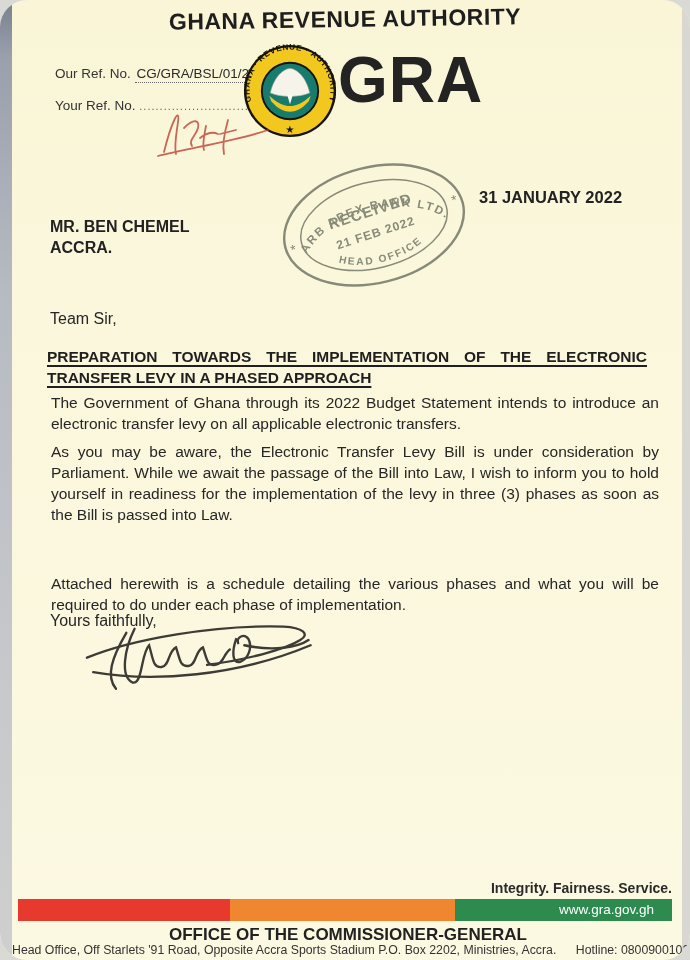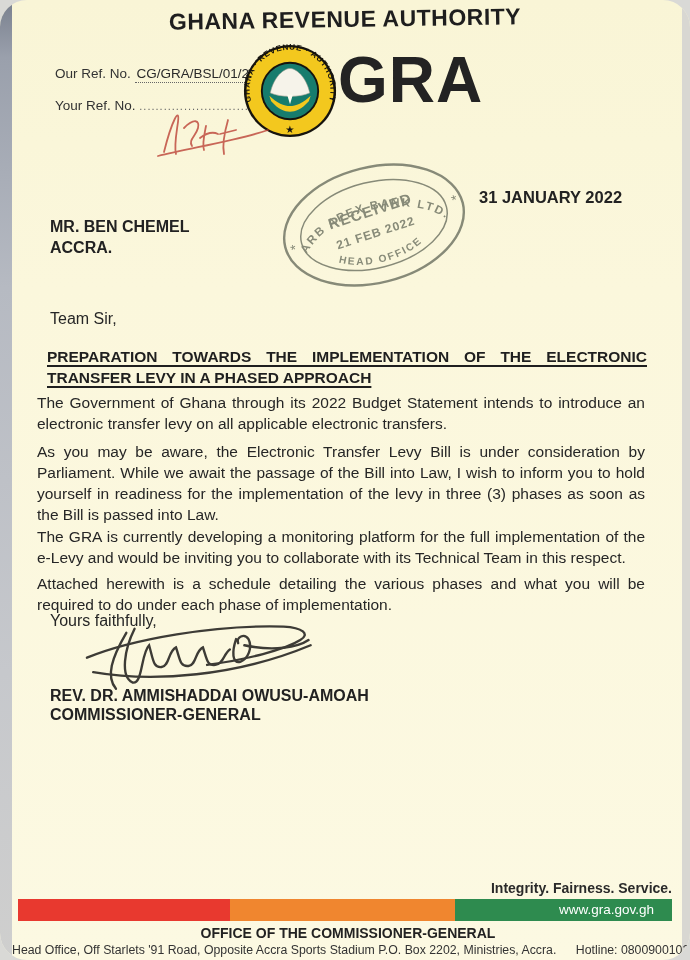--- a/index.html
+++ b/index.html
@@ -43,40 +43,40 @@
 
   .recipient{position:absolute;left:50px;top:216px;font-size:16px;font-weight:800;
         color:#222;line-height:21px;}
 
   .salutation{position:absolute;left:50px;top:310px;font-size:16px;color:var(--ink);}
 
   .subject{position:absolute;left:47px;top:346px;width:600px;font-size:15.5px;font-weight:800;
         color:#1f1f1f;line-height:21px;text-align:justify;text-decoration:underline;
         text-underline-offset:3px;text-decoration-thickness:1.5px;}
 
-  .para{position:absolute;left:37px;width:608px;font-size:15.5px;color:var(--ink);
+  .para{position:absolute;left:51px;width:608px;font-size:15.5px;color:var(--ink);
         line-height:21px;text-align:justify;}
   .para-1{top:392px;}
   .para-2{top:441px;}
   .para-3{top:526px;}
   .para-4{top:573px;}
 
   .closing{position:absolute;left:50px;top:612px;font-size:16px;color:var(--ink);}
   .signature{position:absolute;left:80px;top:608px;width:250px;height:88px;}
 
   .signatory{position:absolute;left:50px;top:686px;font-size:16px;font-weight:800;color:#222;line-height:19px;}
 
   .motto{position:absolute;right:18px;top:880px;font-size:14px;font-weight:800;color:#2a2a2a;}
   .bar{position:absolute;left:18px;top:899px;width:654px;height:22px;display:flex;}
   .bar-red{width:212px;background:var(--bar-red);}
   .bar-orange{width:225px;background:var(--bar-orange);}
   .bar-green{flex:1;background:var(--bar-green);color:#fff;font-size:13.5px;
         line-height:22px;text-align:right;padding-right:18px;}
   .office-line{position:absolute;left:0;right:0;top:925px;text-align:center;
-        font-size:14px;font-weight:800;color:#222;padding-left:6px;}
+        font-size:17px;font-weight:800;color:#222;padding-left:6px;}
   .address-line{position:absolute;left:12px;right:8px;top:943px;text-align:center;
         font-size:12.3px;color:#333;white-space:nowrap;}
   .address-line .gap{display:inline-block;width:16px;}
 </style>
 </head>
 <body>
 
 <div class="scan">
   <div class="edge-left"></div>
   <div class="edge-right"></div>
@@ -150,40 +150,35 @@
     <div>MR. BEN CHEMEL</div>
     <div>ACCRA.</div>
   </div>
 
   <div class="salutation">Team Sir,</div>
 
   <div class="subject">PREPARATION TOWARDS THE IMPLEMENTATION OF THE ELECTRONIC TRANSFER LEVY IN A PHASED APPROACH</div>
 
   <div class="para para-1">The Government of Ghana through its 2022 Budget Statement intends to introduce an electronic transfer levy on all applicable electronic transfers.</div>
   <div class="para para-2">As you may be aware, the Electronic Transfer Levy Bill is under consideration by Parliament. While we await the passage of the Bill into Law, I wish to inform you to hold yourself in readiness for the implementation of the levy in three (3) phases as soon as the Bill is passed into Law.</div>
-  <div class="para para-3">The GRA is currently developing a monitoring platform for the full implementation of the e-Levy and would be inviting you to collaborate with its Technical Team in this respect.</div>
   <div class="para para-4">Attached herewith is a schedule detailing the various phases and what you will be required to do under each phase of implementation.</div>
 
   <div class="closing">Yours faithfully,</div>
 
   <svg class="signature" viewBox="0 0 240 85">
     <g stroke="#23221f" stroke-width="2.3" fill="none" stroke-linecap="round" opacity="0.88">
       <path d="M6,48 C50,30 130,16 196,18 C214,19 222,25 212,31 C198,40 160,50 122,55"></path>
       <path d="M52,20 C42,40 38,66 50,72 C60,74 58,44 66,36 C70,50 70,58 78,57 C86,56 84,42 92,38 C96,50 96,57 104,56 C112,55 110,42 118,38 C122,50 122,56 130,55 C138,54 138,44 144,40"></path>
       <path d="M150,30 C146,42 146,54 154,52 C162,49 166,38 162,30 C158,24 150,28 152,34"></path>
       <path d="M158,36 C186,42 210,38 220,31"></path>
       <path d="M12,62 C70,72 150,66 222,36"></path>
       <path d="M44,24 C30,48 24,66 34,78"></path>
     </g>
   </svg>
 
-  <div class="signatory">
-    <div>REV. DR. AMMISHADDAI OWUSU-AMOAH</div>
-    <div>COMMISSIONER-GENERAL</div>
-  </div>
 
   <div class="motto">Integrity. Fairness. Service.</div>
 
   <div class="bar">
     <div class="bar-red"></div>
     <div class="bar-orange"></div>
     <div class="bar-green">
       <span>www.gra.gov.gh</span>
     </div>
   </div>

